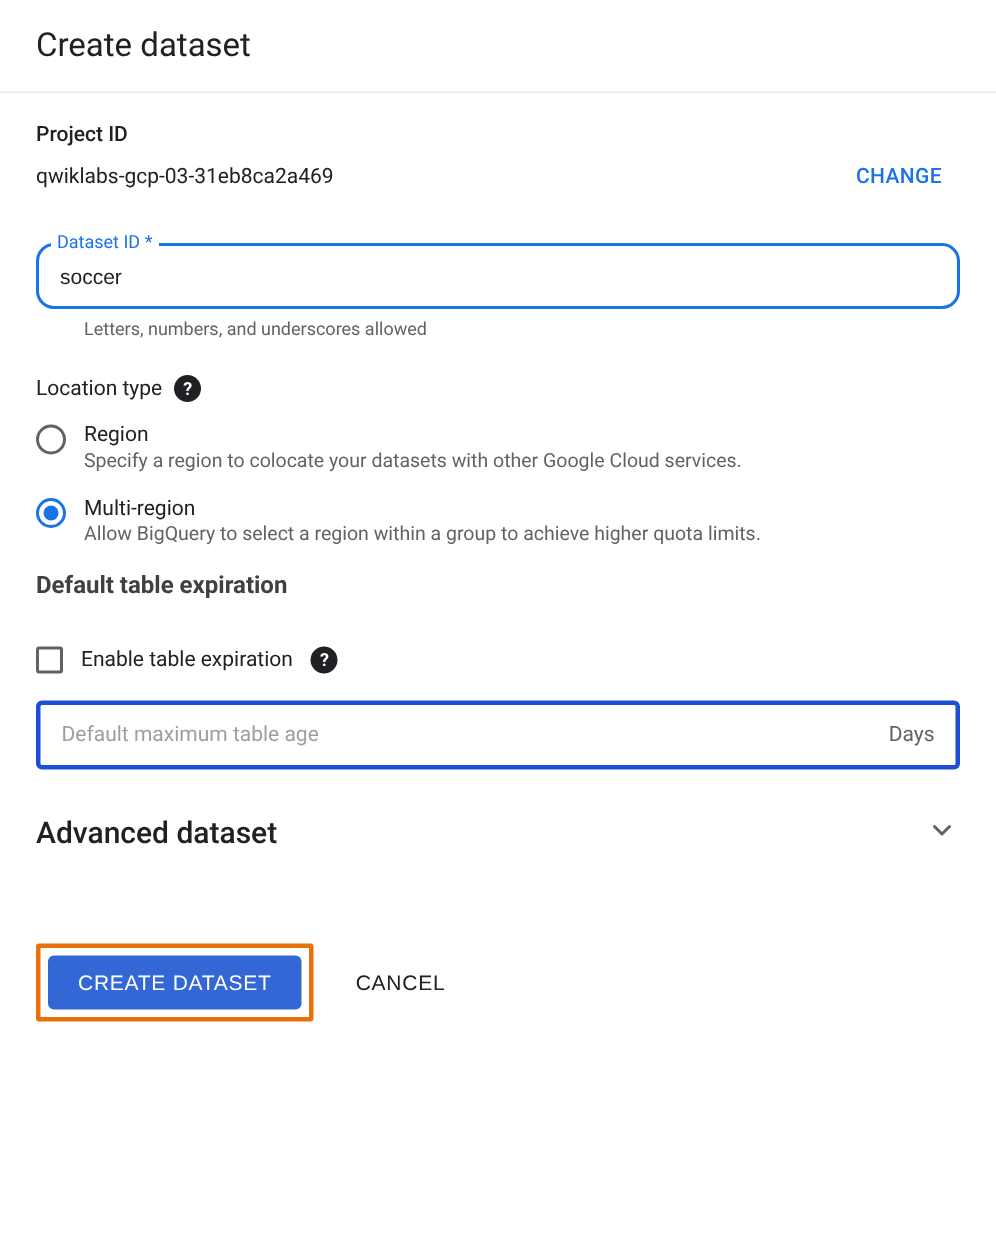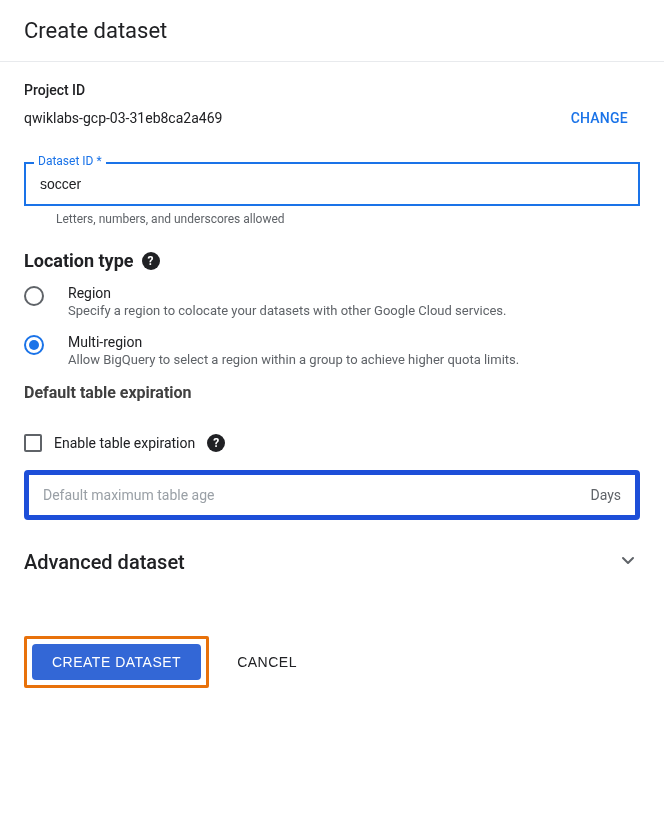--- a/index.html
+++ b/index.html
@@ -58,59 +58,59 @@
       top: -8px;
       left: 10px;
       background: #fff;
       padding: 0 4px;
       font-size: 12px;
       color: #1a73e8;
     }
     .text-input {
       width: 100%;
       border: 2px solid #1a73e8;
-      border-radius: 0;
+      border-radius: 12px;
       padding: 12px 14px;
       font-size: 14px;
       color: #202124;
       outline: none;
     }
     .helper-text {
       font-size: 12px;
       color: #5f6368;
       margin-left: 32px;
       margin-bottom: 24px;
     }
     .section-label-row {
       display: flex;
       align-items: center;
       gap: 8px;
       margin-bottom: 14px;
     }
     .section-label {
-      font-size: 18px;
-      font-weight: 700;
+      font-size: 14px;
+      font-weight: 400;
       color: #202124;
     }
     .help-icon {
       width: 18px;
       height: 18px;
       border-radius: 50%;
       background: #202124;
       color: #fff;
       display: inline-flex;
       align-items: center;
       justify-content: center;
       font-size: 12px;
       font-weight: bold;
       cursor: pointer;
     }
     .radio-option {
       display: flex;
-      gap: 24px;
+      gap: 12px;
       margin-bottom: 16px;
     }
     .radio-circle {
       width: 20px;
       height: 20px;
       border-radius: 50%;
       border: 2px solid #5f6368;
       position: relative;
       flex-shrink: 0;
       margin-top: 1px;
@@ -189,21 +189,21 @@
       height: 18px;
       border: 2px solid #5f6368;
       border-radius: 2px;
       cursor: pointer;
     }
     .checkbox-label {
       font-size: 14px;
       color: #202124;
     }
     .disabled-input-wrapper {
-      border: 5px solid #1d4ed8;
+      border: 3px solid #1d4ed8;
       border-radius: 4px;
       padding: 12px 14px;
       display: flex;
       justify-content: space-between;
       align-items: center;
       margin-bottom: 28px;
     }
     .disabled-input-placeholder {
       font-size: 14px;
       color: #9aa0a6;

